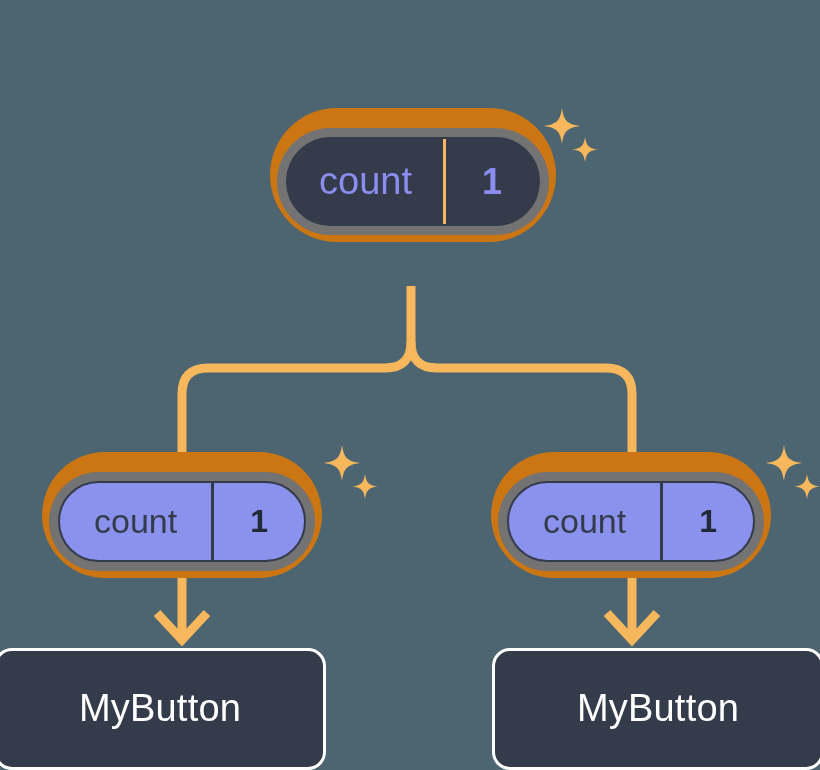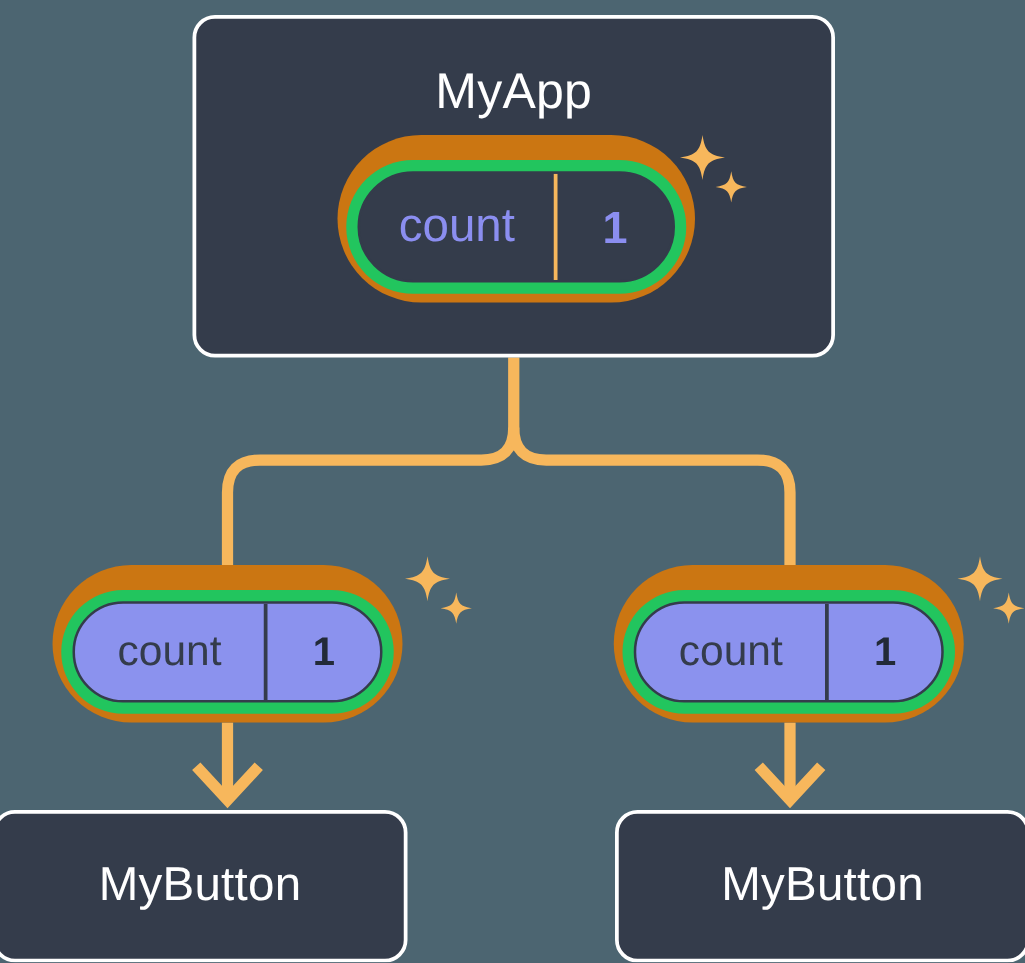--- a/index.html
+++ b/index.html
@@ -85,21 +85,21 @@
     border-radius: 999px;
     
     background: #cb7612;
     padding: 7px;
     display: flex;
   }
   .pill-inner {
     box-sizing: border-box;
     flex: 1 1 auto;
     border-radius: 999px;
-    background: #22c55e;
+    background: #737373;
     padding: 9px;
     display: flex;
     margin-top: 13px;
   }
   .pill-body {
     box-sizing: border-box;
     flex: 1 1 auto;
     border-radius: 999px;
     display: flex;
     align-items: stretch;
@@ -193,23 +193,20 @@
       <line x1="182" y1="578" x2="182" y2="640" stroke="#f7b75c" stroke-width="9" stroke-linecap="butt"></line>
       <polyline points="157,613 182,640 207,613" fill="none" stroke="#f7b75c" stroke-width="9" stroke-linecap="butt" stroke-linejoin="miter"></polyline>
     </g>
 
     <g>
       <line x1="632" y1="578" x2="632" y2="640" stroke="#f7b75c" stroke-width="9" stroke-linecap="butt"></line>
       <polyline points="607,613 632,640 657,613" fill="none" stroke="#f7b75c" stroke-width="9" stroke-linecap="butt" stroke-linejoin="miter"></polyline>
     </g>
   </svg>
 
-  <div class="card" id="card-myapp">
-    <div class="card-title">MyApp</div>
-  </div>
 
   <div class="pill" id="pill-myapp">
     <div class="pill-inner">
       <div class="pill-body">
         <div class="pill-key">count</div>
         <div class="pill-val">1</div>
       </div>
     </div>
   </div>
 

